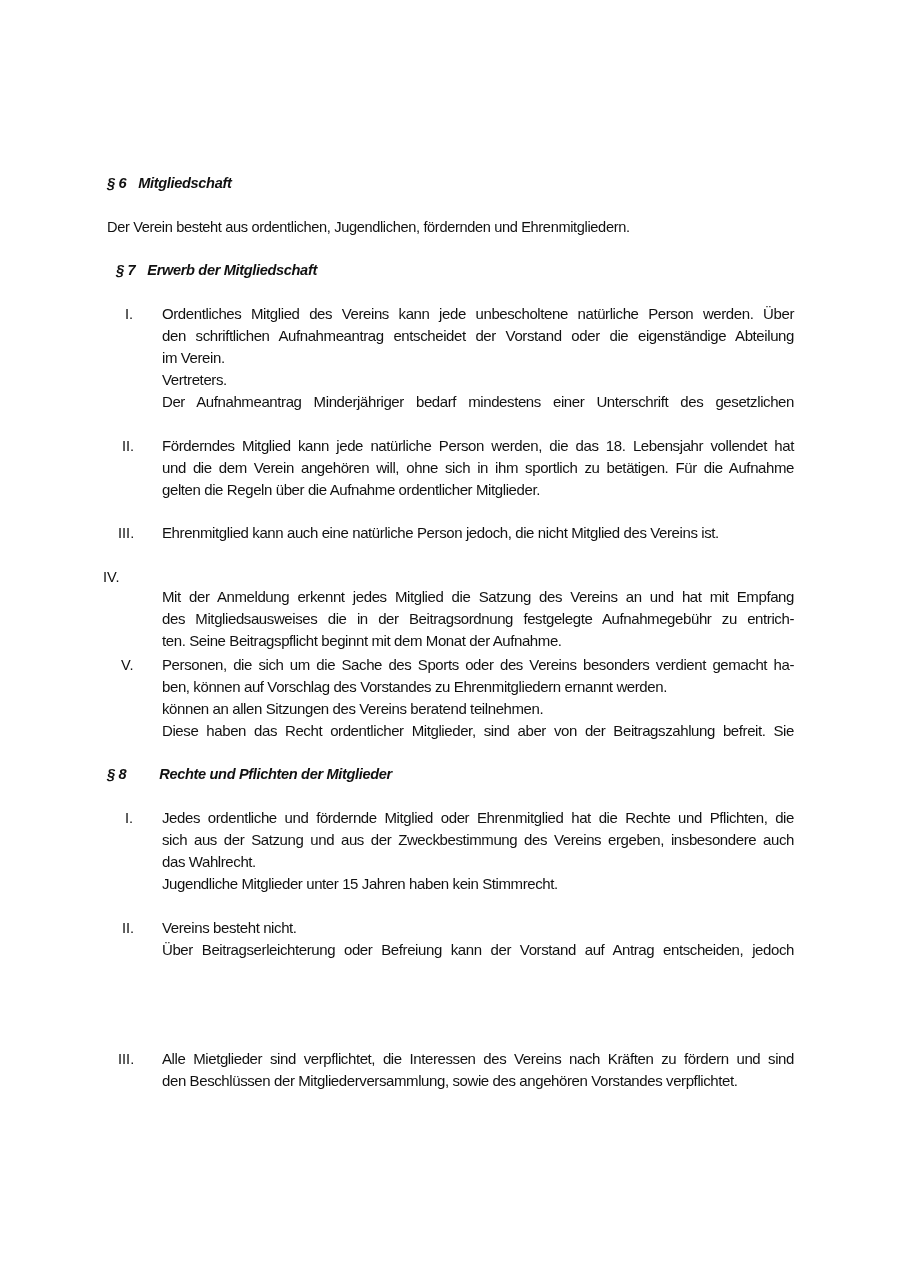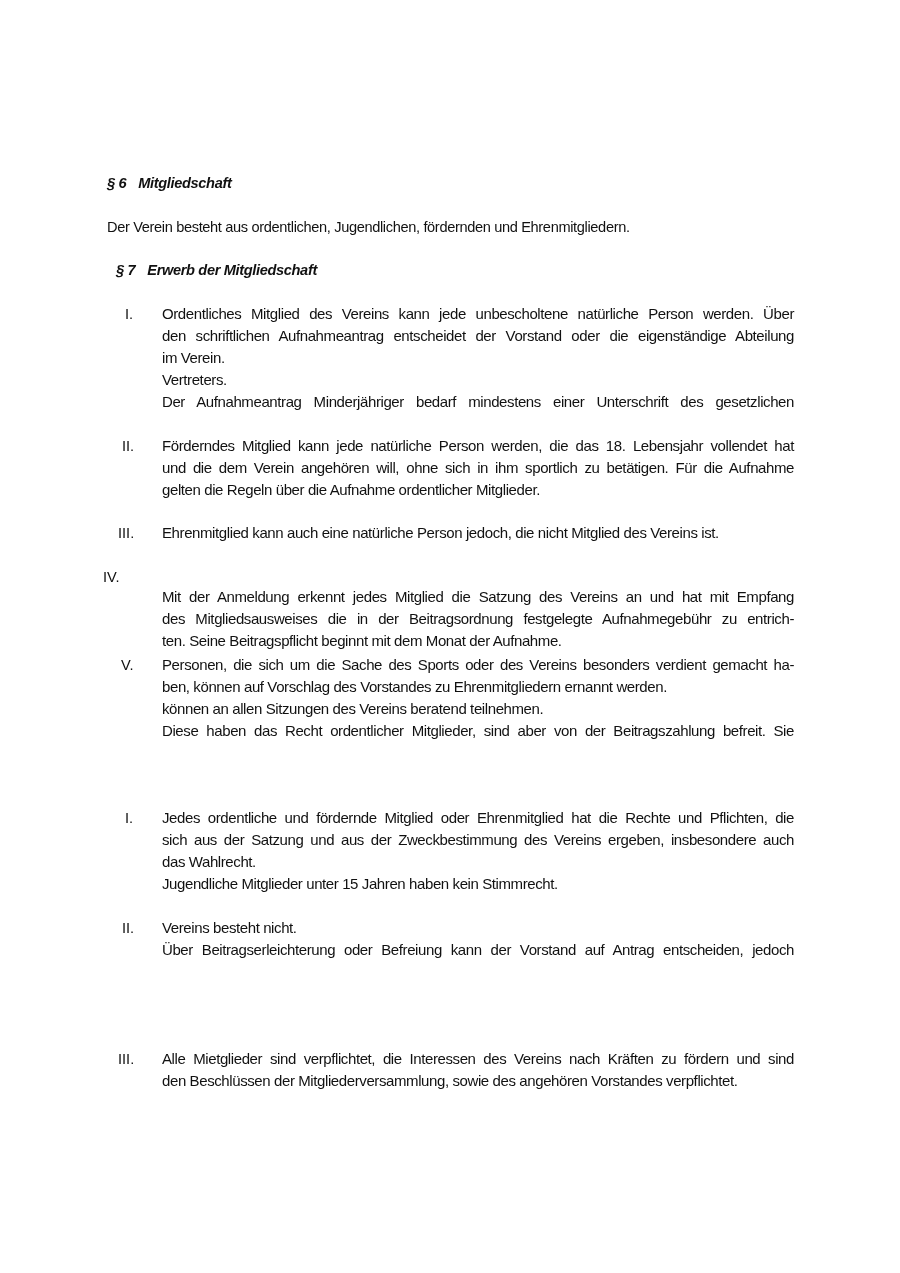--- a/index.html
+++ b/index.html
@@ -68,20 +68,23 @@
   </div>
 
   <div class="num" style="left:121px; top:654px;">V.</div>
   <div class="para" style="top:654px;">
     <span class="line">Personen, die sich um die Sache des Sports oder des Vereins besonders verdient gemacht ha-</span>
     <span class="line last">ben, können auf Vorschlag des Vorstandes zu Ehrenmitgliedern ernannt werden.</span>
     <span class="line last">können an allen Sitzungen des Vereins beratend teilnehmen.</span>
     <span class="line">Diese haben das Recht ordentlicher Mitglieder, sind aber von der Beitragszahlung befreit. Sie</span>
   </div>
 
+  <div class="txt heading" style="left:107px; top:763px;">
+    <span>§ 8</span><span style="display:inline-block;width:33px"></span><span>Rechte und Pflichten der Mitglieder</span>
+  </div>
 
   <div class="num" style="left:125px; top:807px;">I.</div>
   <div class="para" style="top:807px;">
     <span class="line">Jedes ordentliche und fördernde Mitglied oder Ehrenmitglied hat die Rechte und Pflichten, die</span>
     <span class="line">sich aus der Satzung und aus der Zweckbestimmung des Vereins ergeben, insbesondere auch</span>
     <span class="line last">das Wahlrecht.</span>
     <span class="line last">Jugendliche Mitglieder unter 15 Jahren haben kein Stimmrecht.</span>
   </div>
 
   <div class="num" style="left:122px; top:917px;">II.</div>

